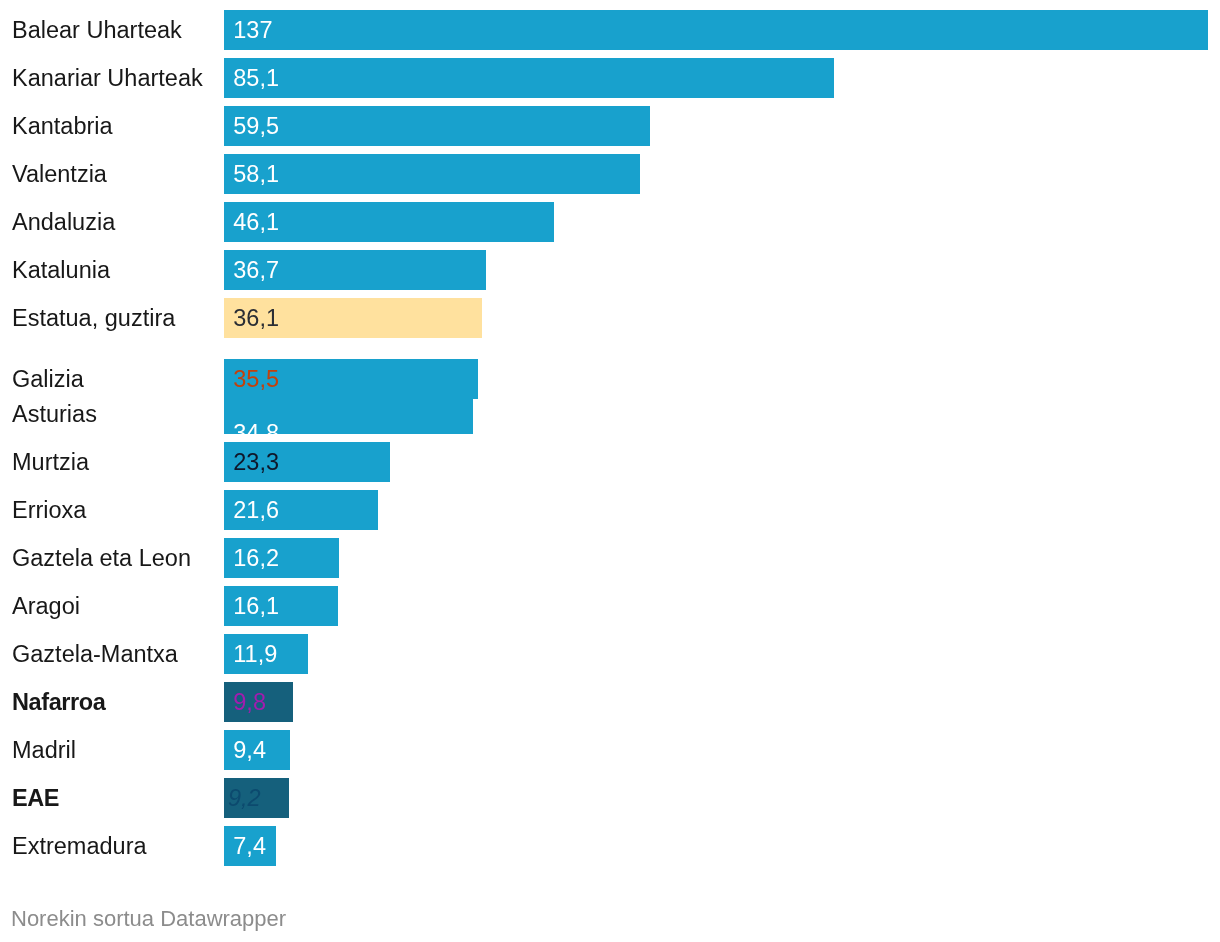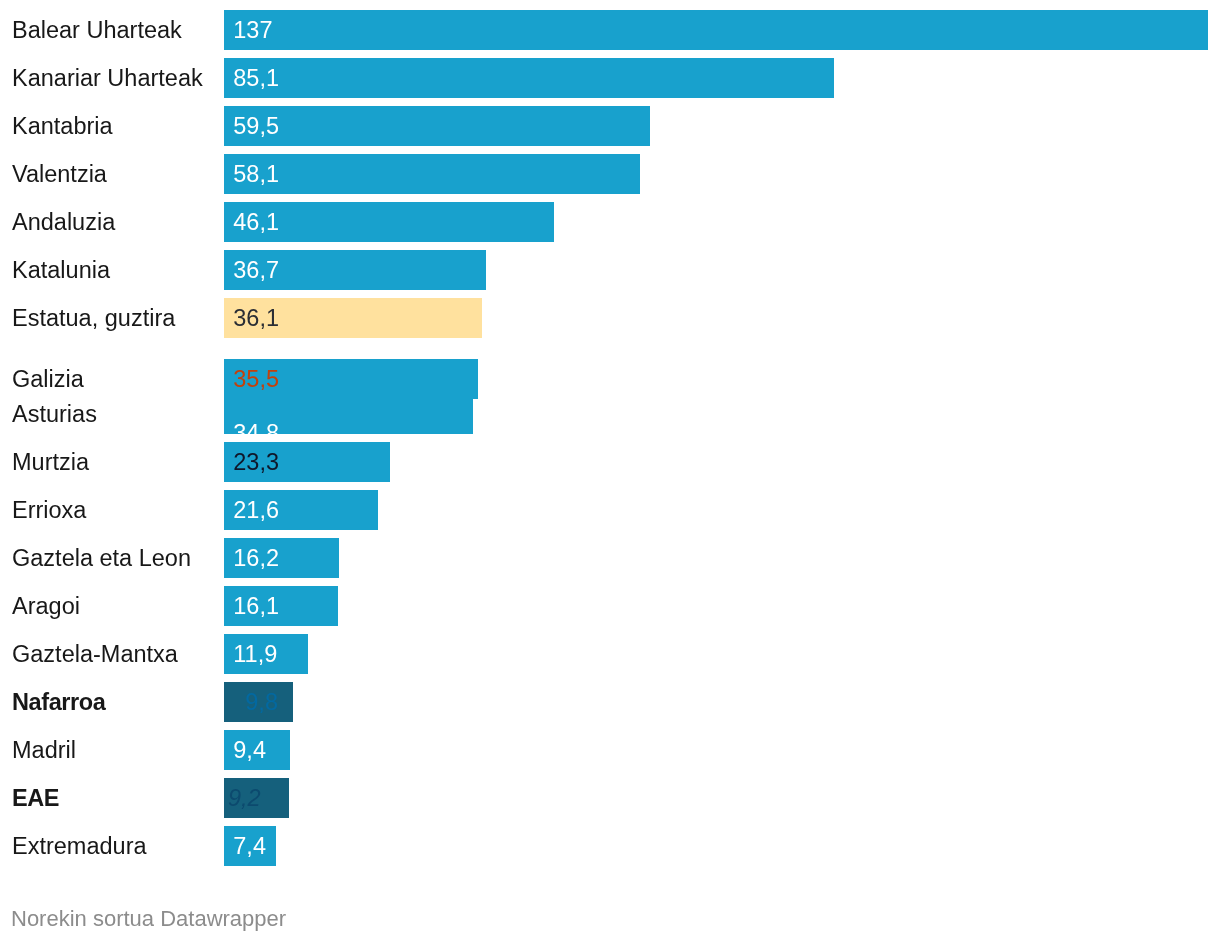--- a/index.html
+++ b/index.html
@@ -134,21 +134,21 @@
 
   <div class="bar-row" style="top: 634px; height: 39.8px;">
     <div class="category-label">Gaztela-Mantxa</div>
     <div class="bar" style="left: 224px; width: 84.0729px; height: 39.8px; background: rgb(24, 161, 205);"></div>
     <div class="value-label" style="left: 233.3px; color: rgb(255, 255, 255);">11,9</div>
   </div>
 
   <div class="bar-row is-bold" style="top: 682px; height: 39.8px;">
     <div class="category-label">Nafarroa</div>
     <div class="bar" style="left: 224px; width: 68.9718px; height: 39.8px; background: rgb(21, 96, 124);"></div>
-    <div class="value-label" style="left: 233.3px; color: #0369a1; margin-left: 12px;">9,8</div>
+    <div class="value-label" style="left: 233.3px; color: #a21caf;">9,8</div>
   </div>
 
   <div class="bar-row" style="top: 730px; height: 39.8px;">
     <div class="category-label">Madril</div>
     <div class="bar" style="left: 224px; width: 66.0954px; height: 39.8px; background: rgb(24, 161, 205);"></div>
     <div class="value-label" style="left: 233.3px; color: rgb(255, 255, 255);">9,4</div>
   </div>
 
   <div class="bar-row is-bold" style="top: 778px; height: 39.8px;">
     <div class="category-label">EAE</div>

